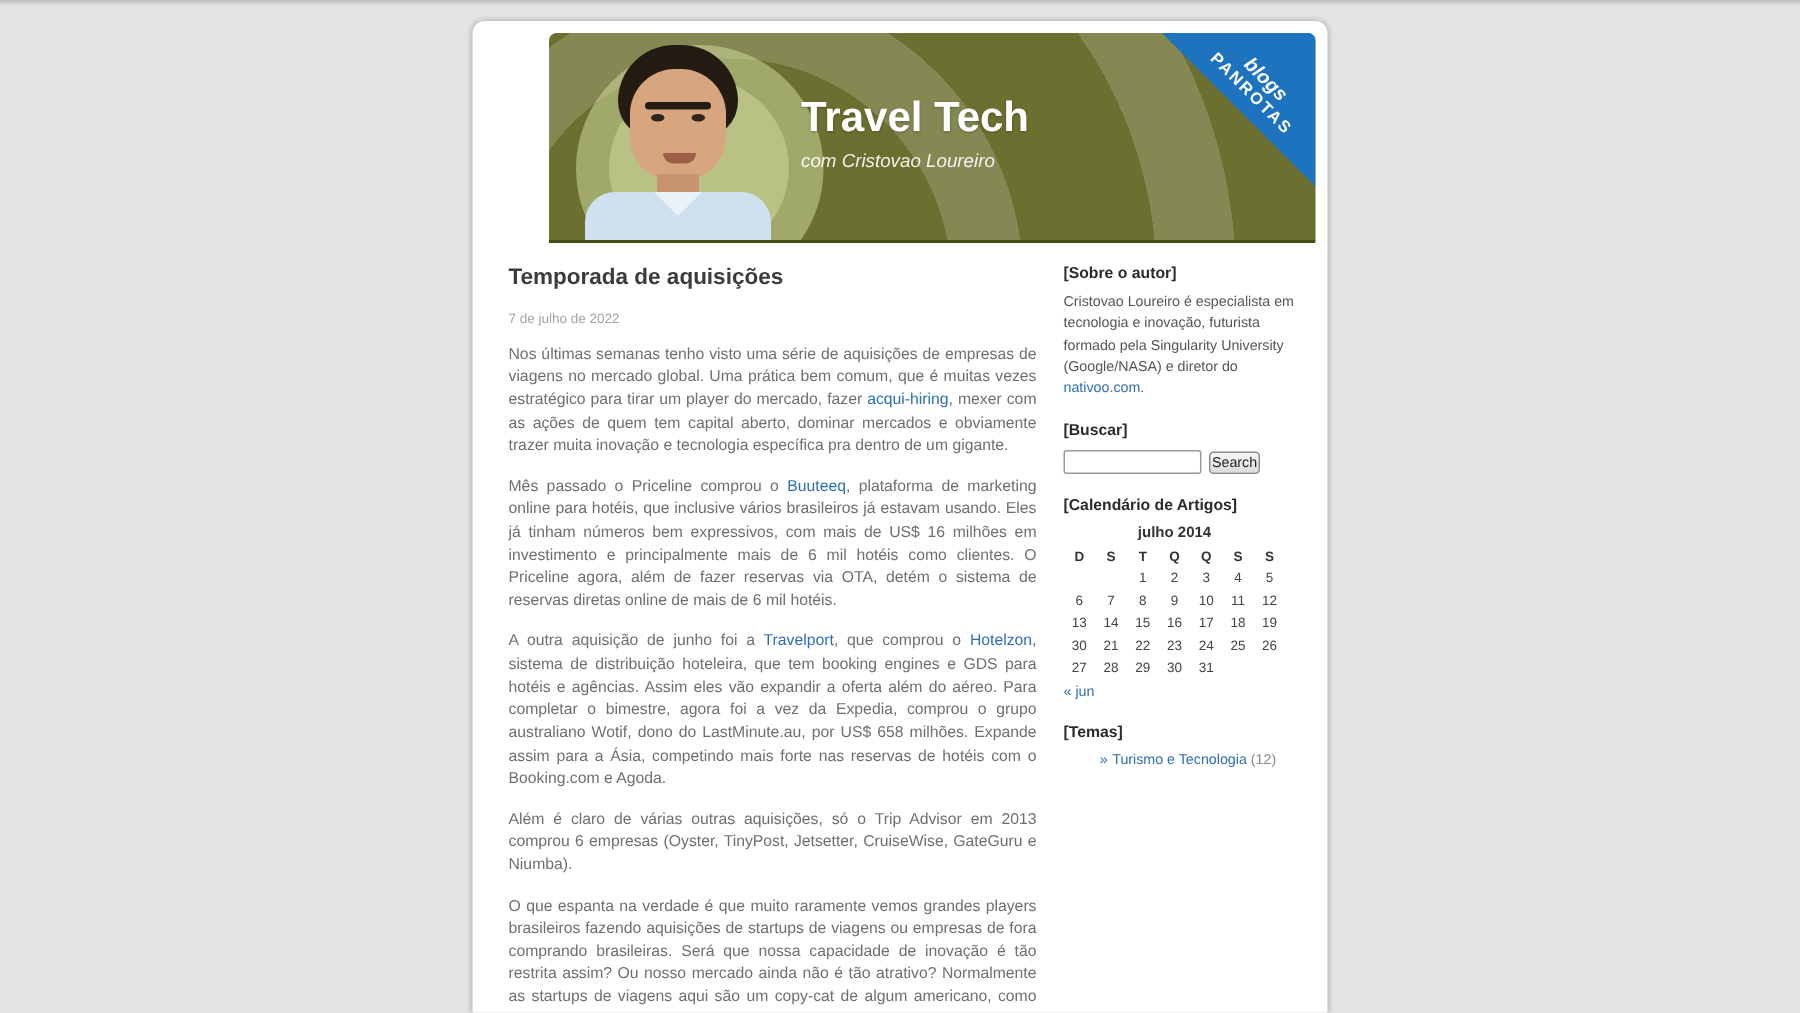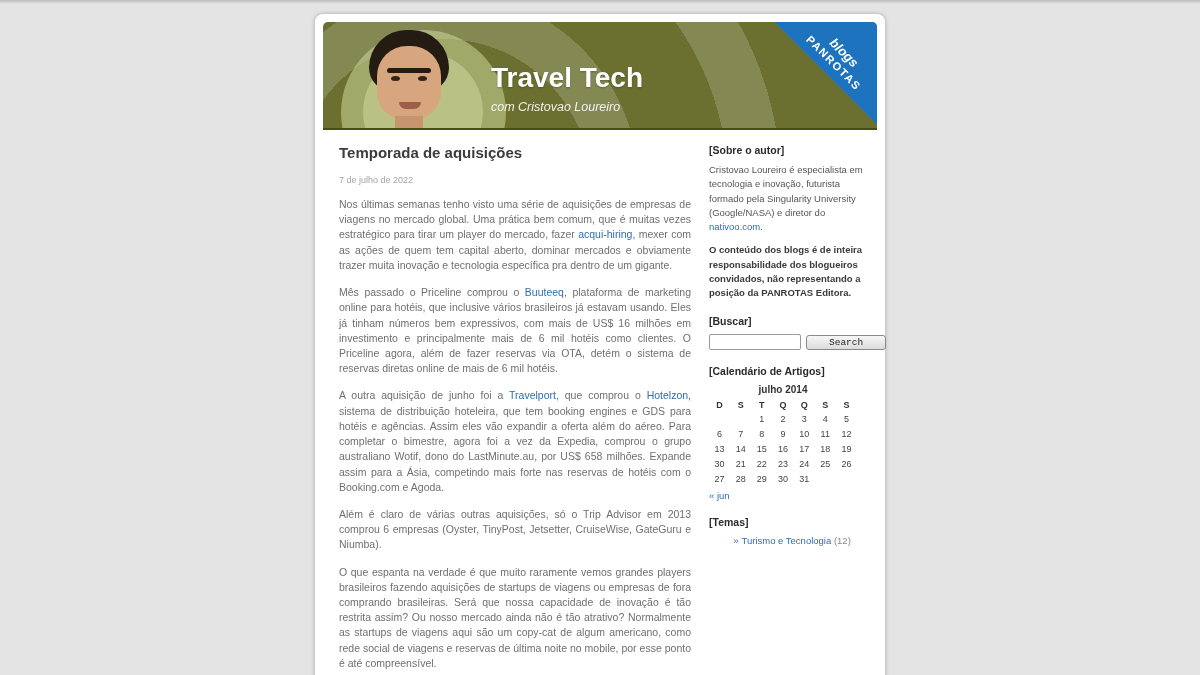--- a/index.html
+++ b/index.html
@@ -17,34 +17,35 @@
     margin: 10px auto 0;
     background: #fff;
     border-radius: 8px 8px 0 0;
     box-shadow: 0 0 4px rgba(0,0,0,.28);
     padding: 8px 8px 0;
     min-height: 680px;
   }
   
   .banner {
     position: relative;
-    height: 108px;
+    height: 140px;
     border-radius: 5px 5px 0 0;
     overflow: hidden;
     background:
       radial-gradient(circle at 120px 165px,
         rgba(255,255,255,0) 0 148px,
         rgba(255,255,255,.17) 148px 196px,
         rgba(255,255,255,0) 196px 285px,
         rgba(255,255,255,.17) 285px 338px,
         rgba(255,255,255,0) 338px 450px,
         rgba(255,255,255,.13) 450px 515px,
         rgba(255,255,255,0) 515px),
       #6b7030;
     border-bottom: 2px solid #474d18;
+    margin-left: 43px;
   }
   .halo {
     position: absolute; left: 18px; top: 8px;
     width: 165px; height: 165px; border-radius: 50%;
     background: rgba(214,224,164,.5);
   }
   .halo2 {
     position: absolute; left: 40px; top: 30px;
     width: 120px; height: 120px; border-radius: 50%;
     background: rgba(214,224,164,.45);
@@ -92,24 +93,24 @@
   .sb-section { margin-bottom: 15px; }
   .about-body { line-height: 1.5; margin-bottom: 9px; }
   .disclaimer { line-height: 1.5; font-weight: bold; color: #3a3a3a; }
 
   .search-row { display: flex; align-items: center; gap: 5px; }
   .search-input {
     width: 92px; height: 16px; border: 1px solid #9a9a9a; border-radius: 2px;
     font-size: 9px; padding: 0 3px; font-family: "Liberation Sans", sans-serif;
   }
   .search-btn {
-    font-size: 9.5px; padding: 1px 22px; color: #222;
+    font-size: 9.5px; padding: 1px 1px; color: #222;
     background: linear-gradient(#f6f6f6, #dcdcdc);
     border: 1px solid #8a8a8a; border-radius: 3px;
-    font-family: Liberation Mono, monospace; cursor: pointer;
+    font-family: Liberation Sans, sans-serif; cursor: pointer;
   }
 
   .cal { width: 148px; border-collapse: collapse; margin-top: 2px; }
   .cal caption { font-size: 10px; font-weight: bold; color: #333; padding-bottom: 4px; }
   .cal th { font-size: 9px; color: #333; font-weight: bold; text-align: center; padding: 1px 0; }
   .cal td { font-size: 9px; color: #444; text-align: center; padding: 2.5px 0; }
   .cal-prev { display: inline-block; margin-top: 4px; font-size: 9.5px; }
 
   .sb-list { list-style: none; text-align: center; }
   .sb-list li { margin: 0 0 4px 6px; font-size: 9.5px; }
@@ -161,21 +162,20 @@
           <p><span>Além é claro de várias outras aquisições, só o Trip Advisor em 2013 comprou 6 empresas (Oyster, TinyPost, Jetsetter, CruiseWise, GateGuru e Niumba).</span></p>
           <p><span>O que espanta na verdade é que muito raramente vemos grandes players brasileiros fazendo aquisições de startups de viagens ou empresas de fora comprando brasileiras. Será que nossa capacidade de inovação é tão restrita assim? Ou nosso mercado ainda não é tão atrativo? Normalmente as startups de viagens aqui são um copy-cat de algum americano, como rede social de viagens e reservas de última noite no mobile, por esse ponto é até compreensível.</span></p>
         </div>
     </div>
 
     <div class="sidebar">
 
       <div class="sb-section">
         <h3>[Sobre o autor]</h3>
         <p class="about-body" id="about-body"><span>Cristovao Loureiro é especialista em tecnologia e inovação, futurista formado pela Singularity University (Google/NASA) e diretor do </span><a href="#" class="lnk">nativoo.com</a><span>.</span></p>
-        <p class="disclaimer">O conteúdo dos blogs é de inteira responsabilidade dos blogueiros convidados, não representando a posição da PANROTAS Editora.</p>
       </div>
 
       <div class="sb-section">
         <h3>[Buscar]</h3>
         <div class="search-row">
           <input class="search-input" type="text" value="" style="">
           <button class="search-btn">Search</button>
         </div>
       </div>
 

